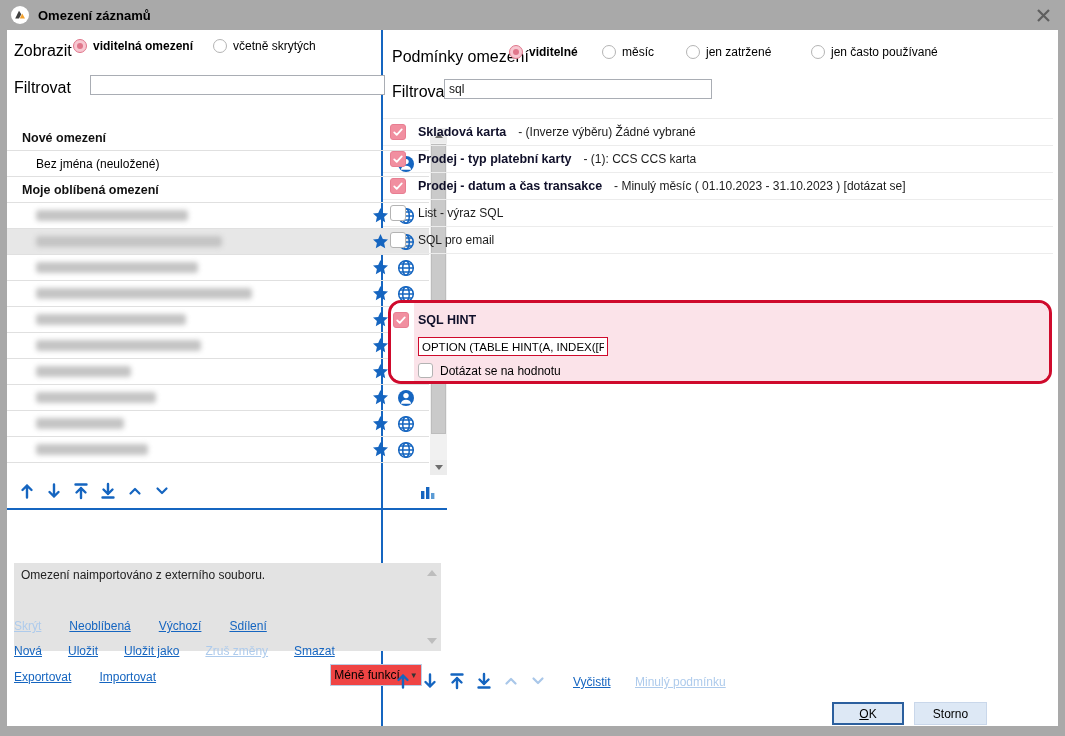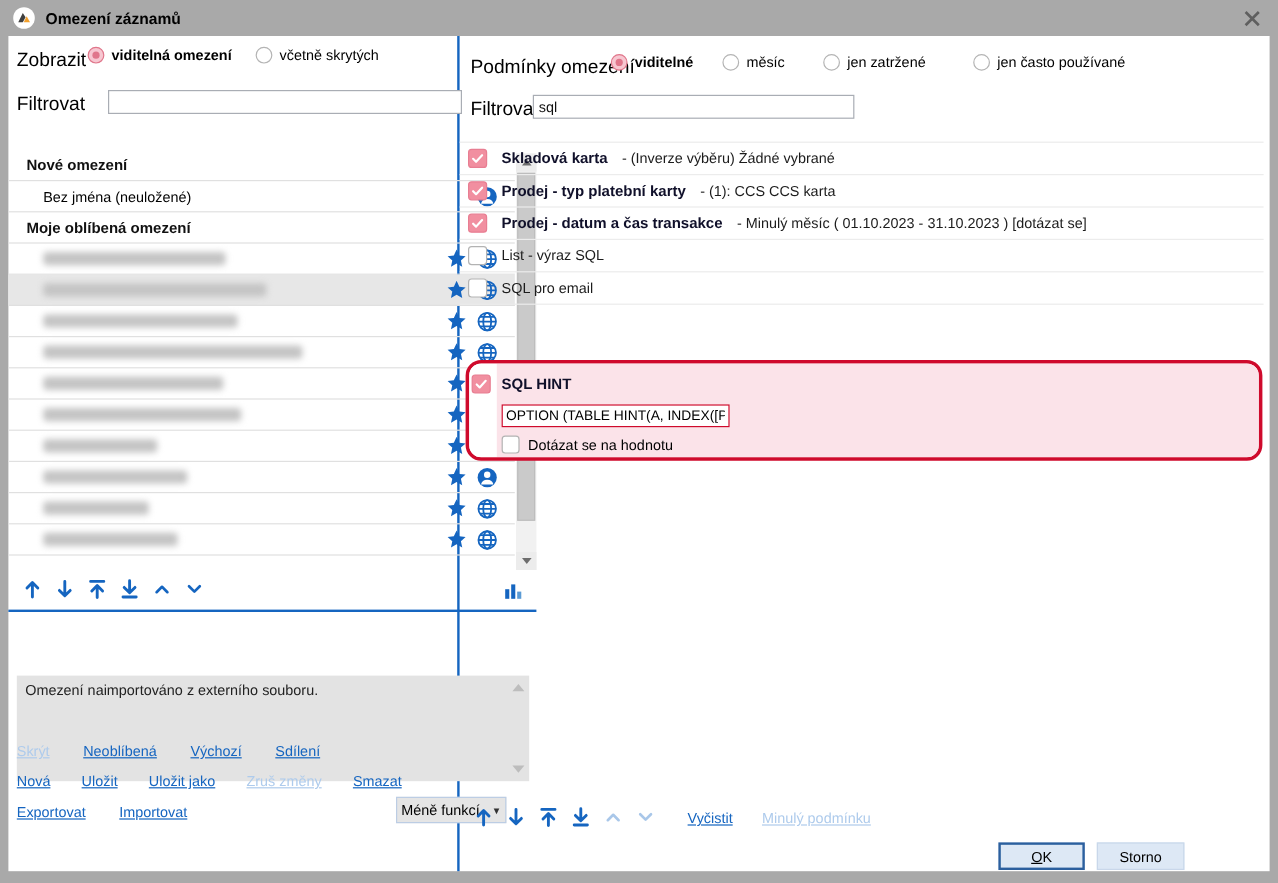--- a/index.html
+++ b/index.html
@@ -59,21 +59,21 @@
   .info-box { position:absolute; left:7px; top:485px; width:427px; height:88px; background:#e3e3e3; padding:5px 22px 5px 7px; font-size:12px; color:#222;margin-top:48px; }
   .info-sb { position:absolute; right:2px; width:14px; height:12px; display:flex; align-items:center; justify-content:center; }
   .info-sb.up { top:4px; } .info-sb.down { bottom:4px; }
   .tri-up-lt { width:0; height:0; border-left:5px solid transparent; border-right:5px solid transparent; border-bottom:6px solid #bdbdbd; }
   .tri-down-lt { width:0; height:0; border-left:5px solid transparent; border-right:5px solid transparent; border-top:6px solid #bdbdbd; }
   
   .link { font-size:12px; color:#1565c0; text-decoration:underline; cursor:pointer; white-space:nowrap; }
   .link.disabled { color:#aecbec; cursor:default; }
   .links-row { position:absolute; display:flex; }
   
-  .drop-btn { position:absolute; left:323px; top:634px; width:92px; height:22px; background:#e5e5e5; border:1px solid #bccde4; display:flex; align-items:center; justify-content:center; gap:10px; font-size:12px; cursor:pointer; }
+  .drop-btn { position:absolute; left:323px; top:634px; width:92px; height:22px; background:#ef4444; border:1px solid #bccde4; display:flex; align-items:center; justify-content:center; gap:10px; font-size:12px; cursor:pointer; }
   .caret { font-size:8px; color:#333; }
   .btn { position:absolute; height:23px; background:#dde8f5; font-size:12px; display:flex; align-items:center; justify-content:center; cursor:pointer; }
   .btn-ok { left:449px; top:672px; width:72px; border:2px solid #2b5f9e; }
   .btn-cancel { left:531px; top:672px; width:73px; border:1px solid #c9d7ea; }
   .fl { display:inline-block; }
   .fl::first-letter { text-decoration:underline; }
   
   .cond-list { position:absolute; left:0; top:88px; right:5px; border-top:1px solid #ececec; }
   .cond-row { height:27px; display:flex; align-items:center; gap:12px; padding-left:7px; border-bottom:1px solid #ececec; }
   .cond-name { font-size:12.5px; font-weight:bold; color:#10102a; white-space:nowrap; }

